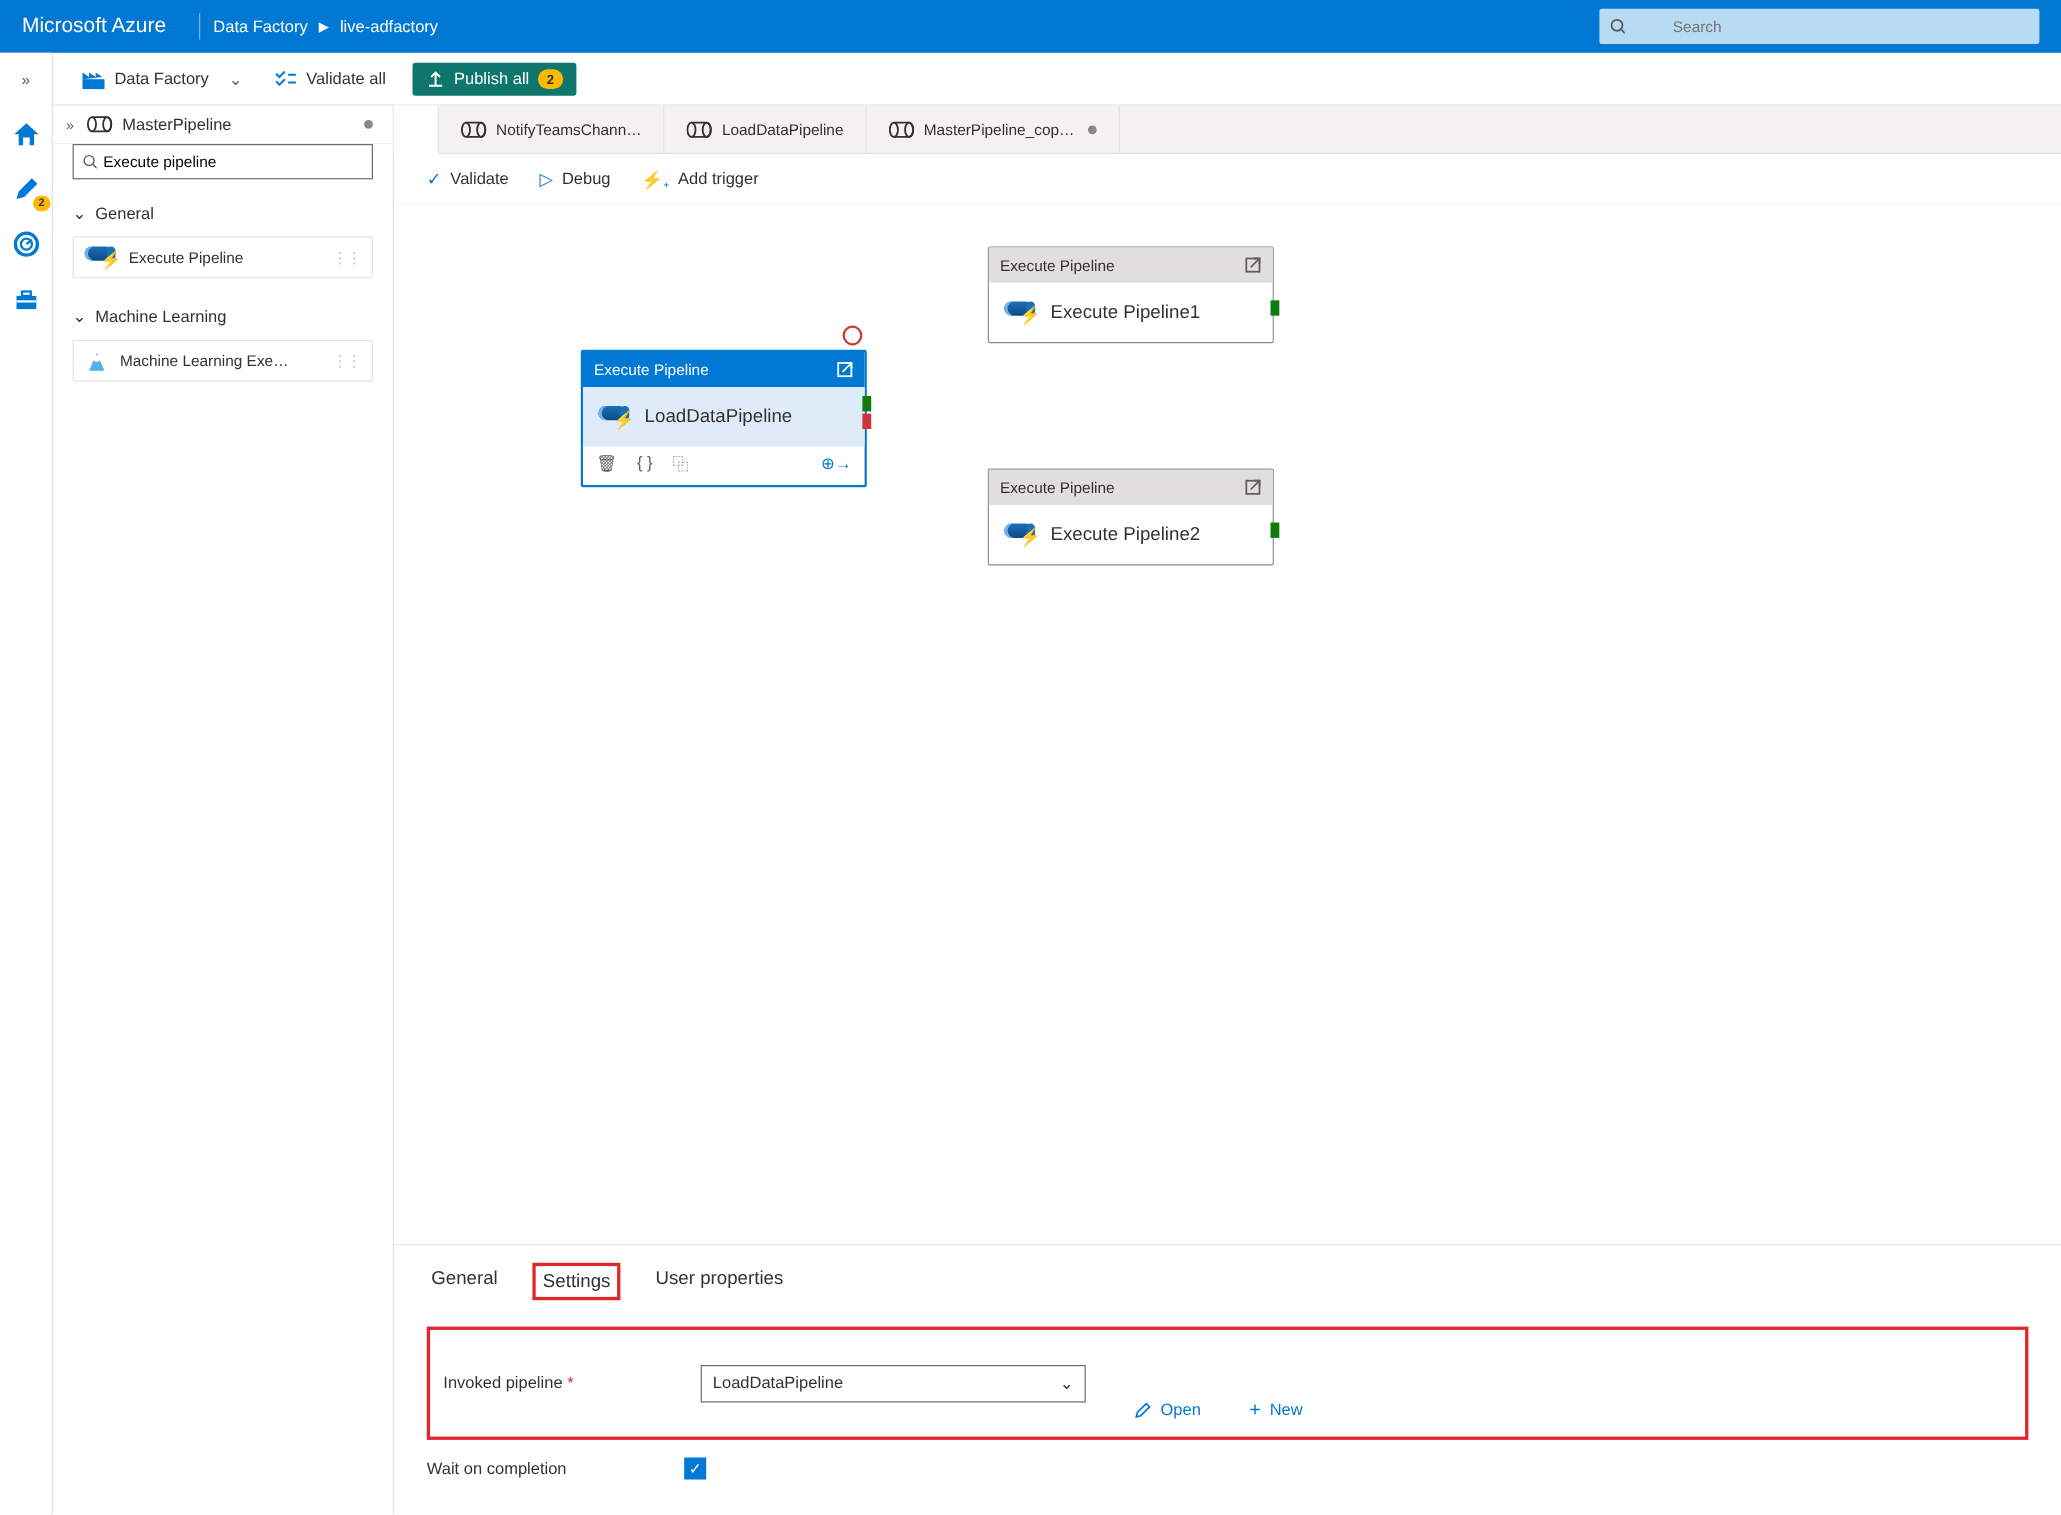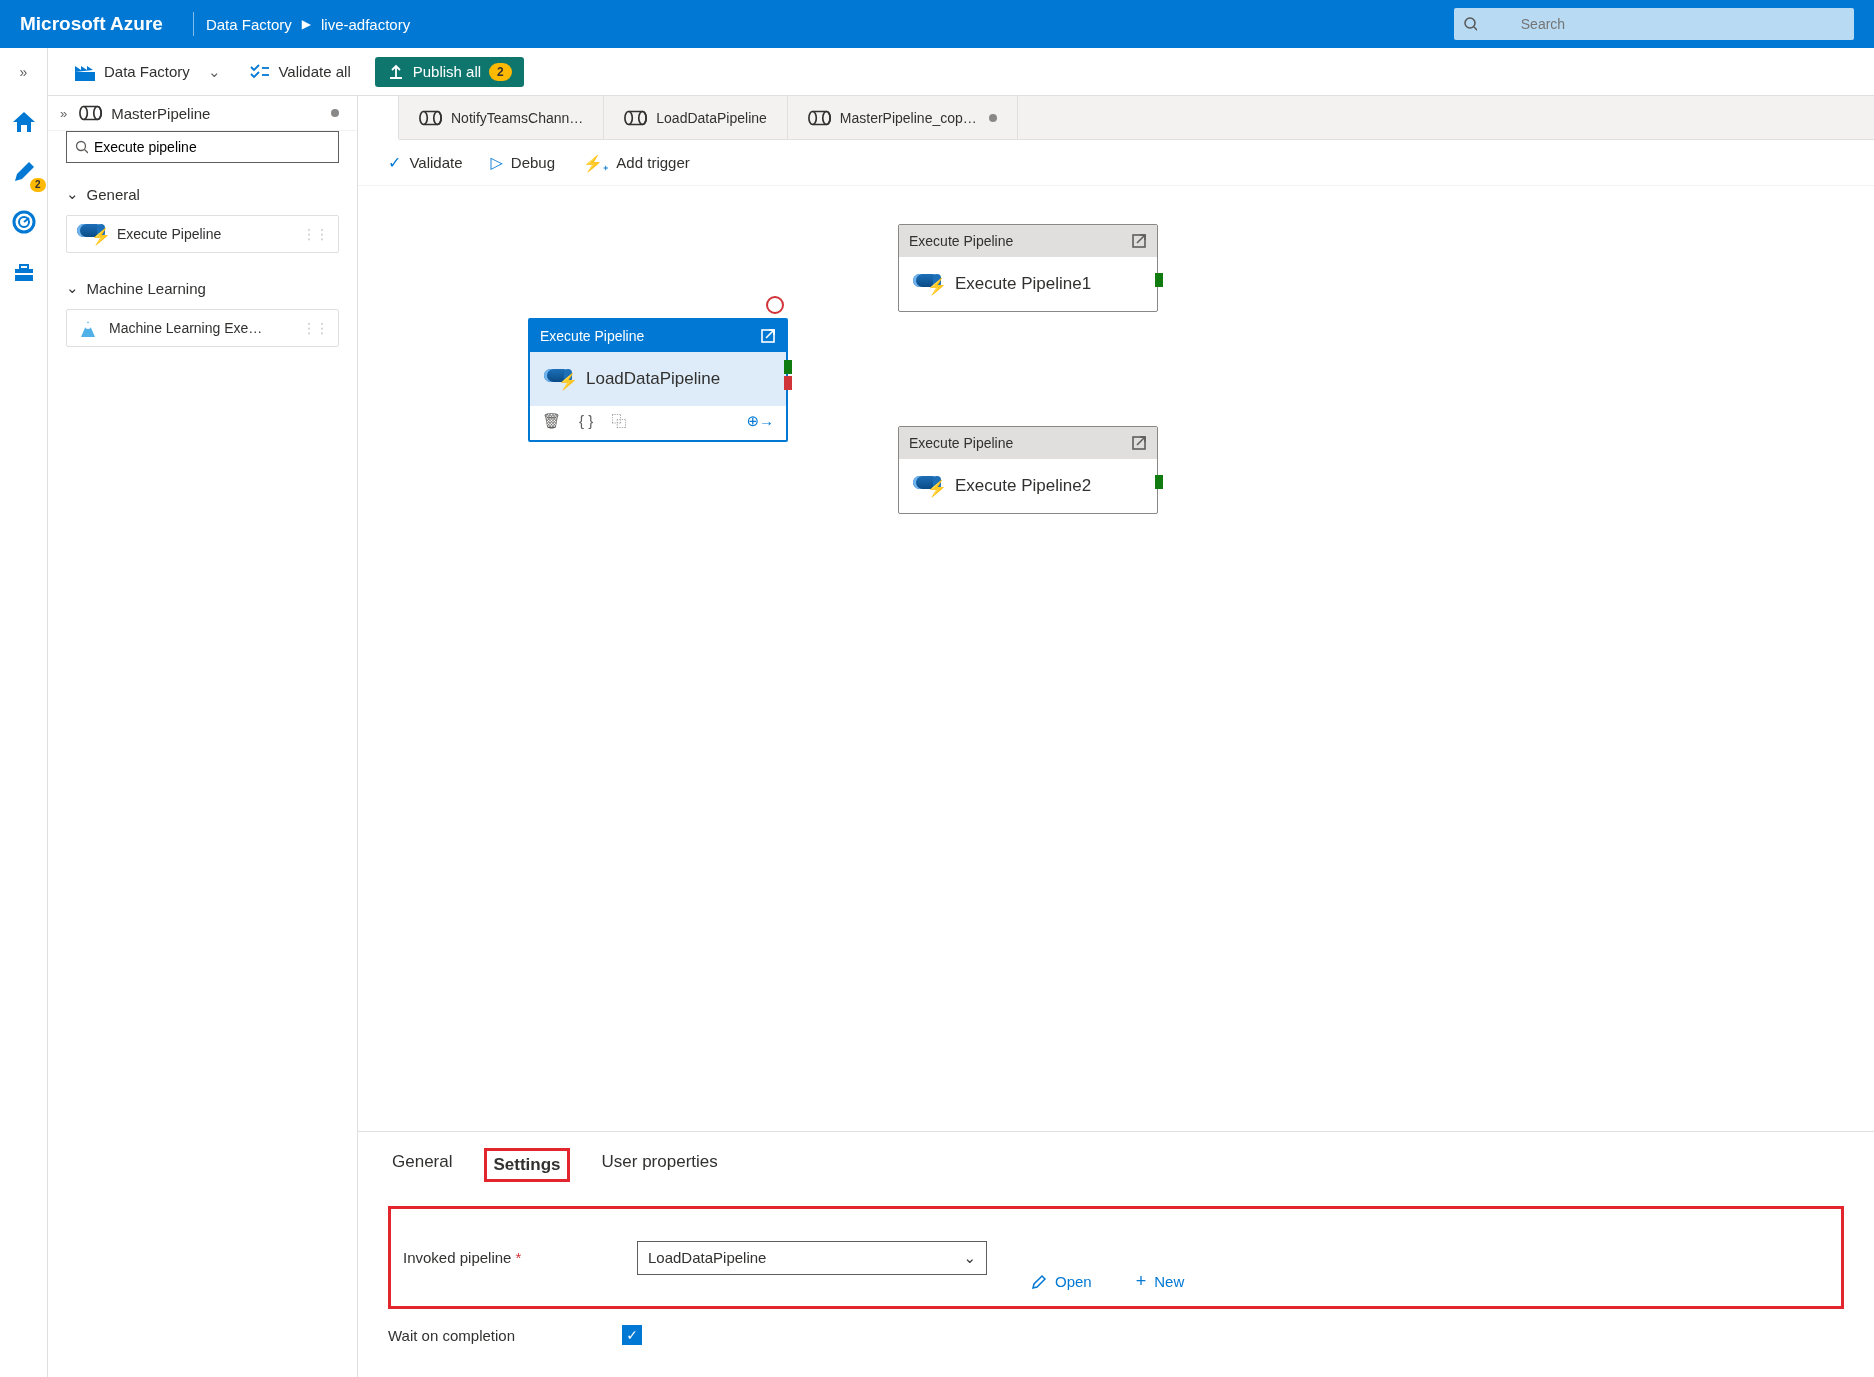--- a/index.html
+++ b/index.html
@@ -1,20 +1,20 @@
 <!DOCTYPE html>
 <html><head>
 <meta charset="utf-8">
 <style>
   * { box-sizing: border-box; margin: 0; padding: 0; }
   body { font-family: "Segoe UI", Arial, sans-serif; font-size: 14px; color: #323130; background: #fff; overflow:hidden;}
   
   
   .topbar { height:48px; background:#0078d4; display:flex; align-items:center; padding:0 20px; color:#fff;}
-  .topbar .logo { font-size:19px; font-weight:700; padding-right:18px;}
+  .topbar .logo { font-size:19px; font-weight:400; padding-right:18px;}
   .topbar .divider { width:1px; height:24px; background:rgba(255,255,255,.5); margin:0 12px;}
   .topbar .crumb { font-size:15px; font-weight:400; cursor:pointer;}
   .topbar .crumb-sep { margin:0 10px; font-size:12px;}
   .topbar .spacer { flex:1;}
   .searchbox { background:#b8daf2; height:32px; width:400px; border-radius:2px; display:flex; align-items:center; padding:0 10px; color:#444;}
   .searchbox input { background:transparent; border:none; outline:none; font-size:14px; width:100%; color:#333;margin-left:44px;}
   
   
   .layout { display:flex; height:calc(100vh - 48px);}
   .rail { width:48px; background:#fff; border-right:1px solid #e1dfdd; display:flex; flex-direction:column; align-items:center; padding-top:8px; gap:18px;}
@@ -86,21 +86,21 @@
   .execicon { width:30px;height:30px; position:relative;}
   .execicon .cyl { position:absolute; width:26px;height:13px; background:linear-gradient(#1d6fb8,#0a4b86); border-radius:7px; top:5px; left:0; box-shadow:inset 3px 0 0 #6fb4ef;}
   .execicon .cyl::after{content:'';position:absolute;right:-2px;top:0;width:8px;height:13px;border-radius:4px;background:#1d6fb8;}
   .execicon .bolt { position:absolute; font-size:16px; color:#ffb900; left:14px; top:8px; font-weight:bold;}
   .mlicon { width:22px;height:22px; display:flex; align-items:center; justify-content:center;}
   
   
   .proppanel { border-top:1px solid #e1dfdd; padding:16px 30px;}
   .proptabs { display:flex; gap:28px; font-size:17px; margin-bottom:24px;}
   .proptab { cursor:pointer; padding:4px 4px;}
-  .proptab.active { font-weight:700;}
+  .proptab.active { font-weight:400;}
   .redbox { border:3px solid #e3262d; padding:4px 6px;}
   .proprow { display:flex; align-items:center; gap:24px; margin-bottom:16px;}
   .proprow.redwrap { border:3px solid #e3262d; padding:14px 12px;}
   .proplabel { width:210px; font-size:15px;}
   .req { color:#d13438;}
   .propselect { flex:0 0 350px; height:34px; border:1px solid #605e5c; display:flex; align-items:center; justify-content:space-between; padding:0 10px; font-size:15px; cursor:pointer; background:#fff;}
   .linkbtn { display:flex; align-items:center; gap:8px; color:#0078d4; font-size:15px; cursor:pointer; margin-left:20px;margin-top:48px;}
   .checkbox { width:20px;height:20px; background:#0078d4; display:flex; align-items:center; justify-content:center; color:#fff; font-size:14px; cursor:pointer;}
   
   svg { display:block;}

